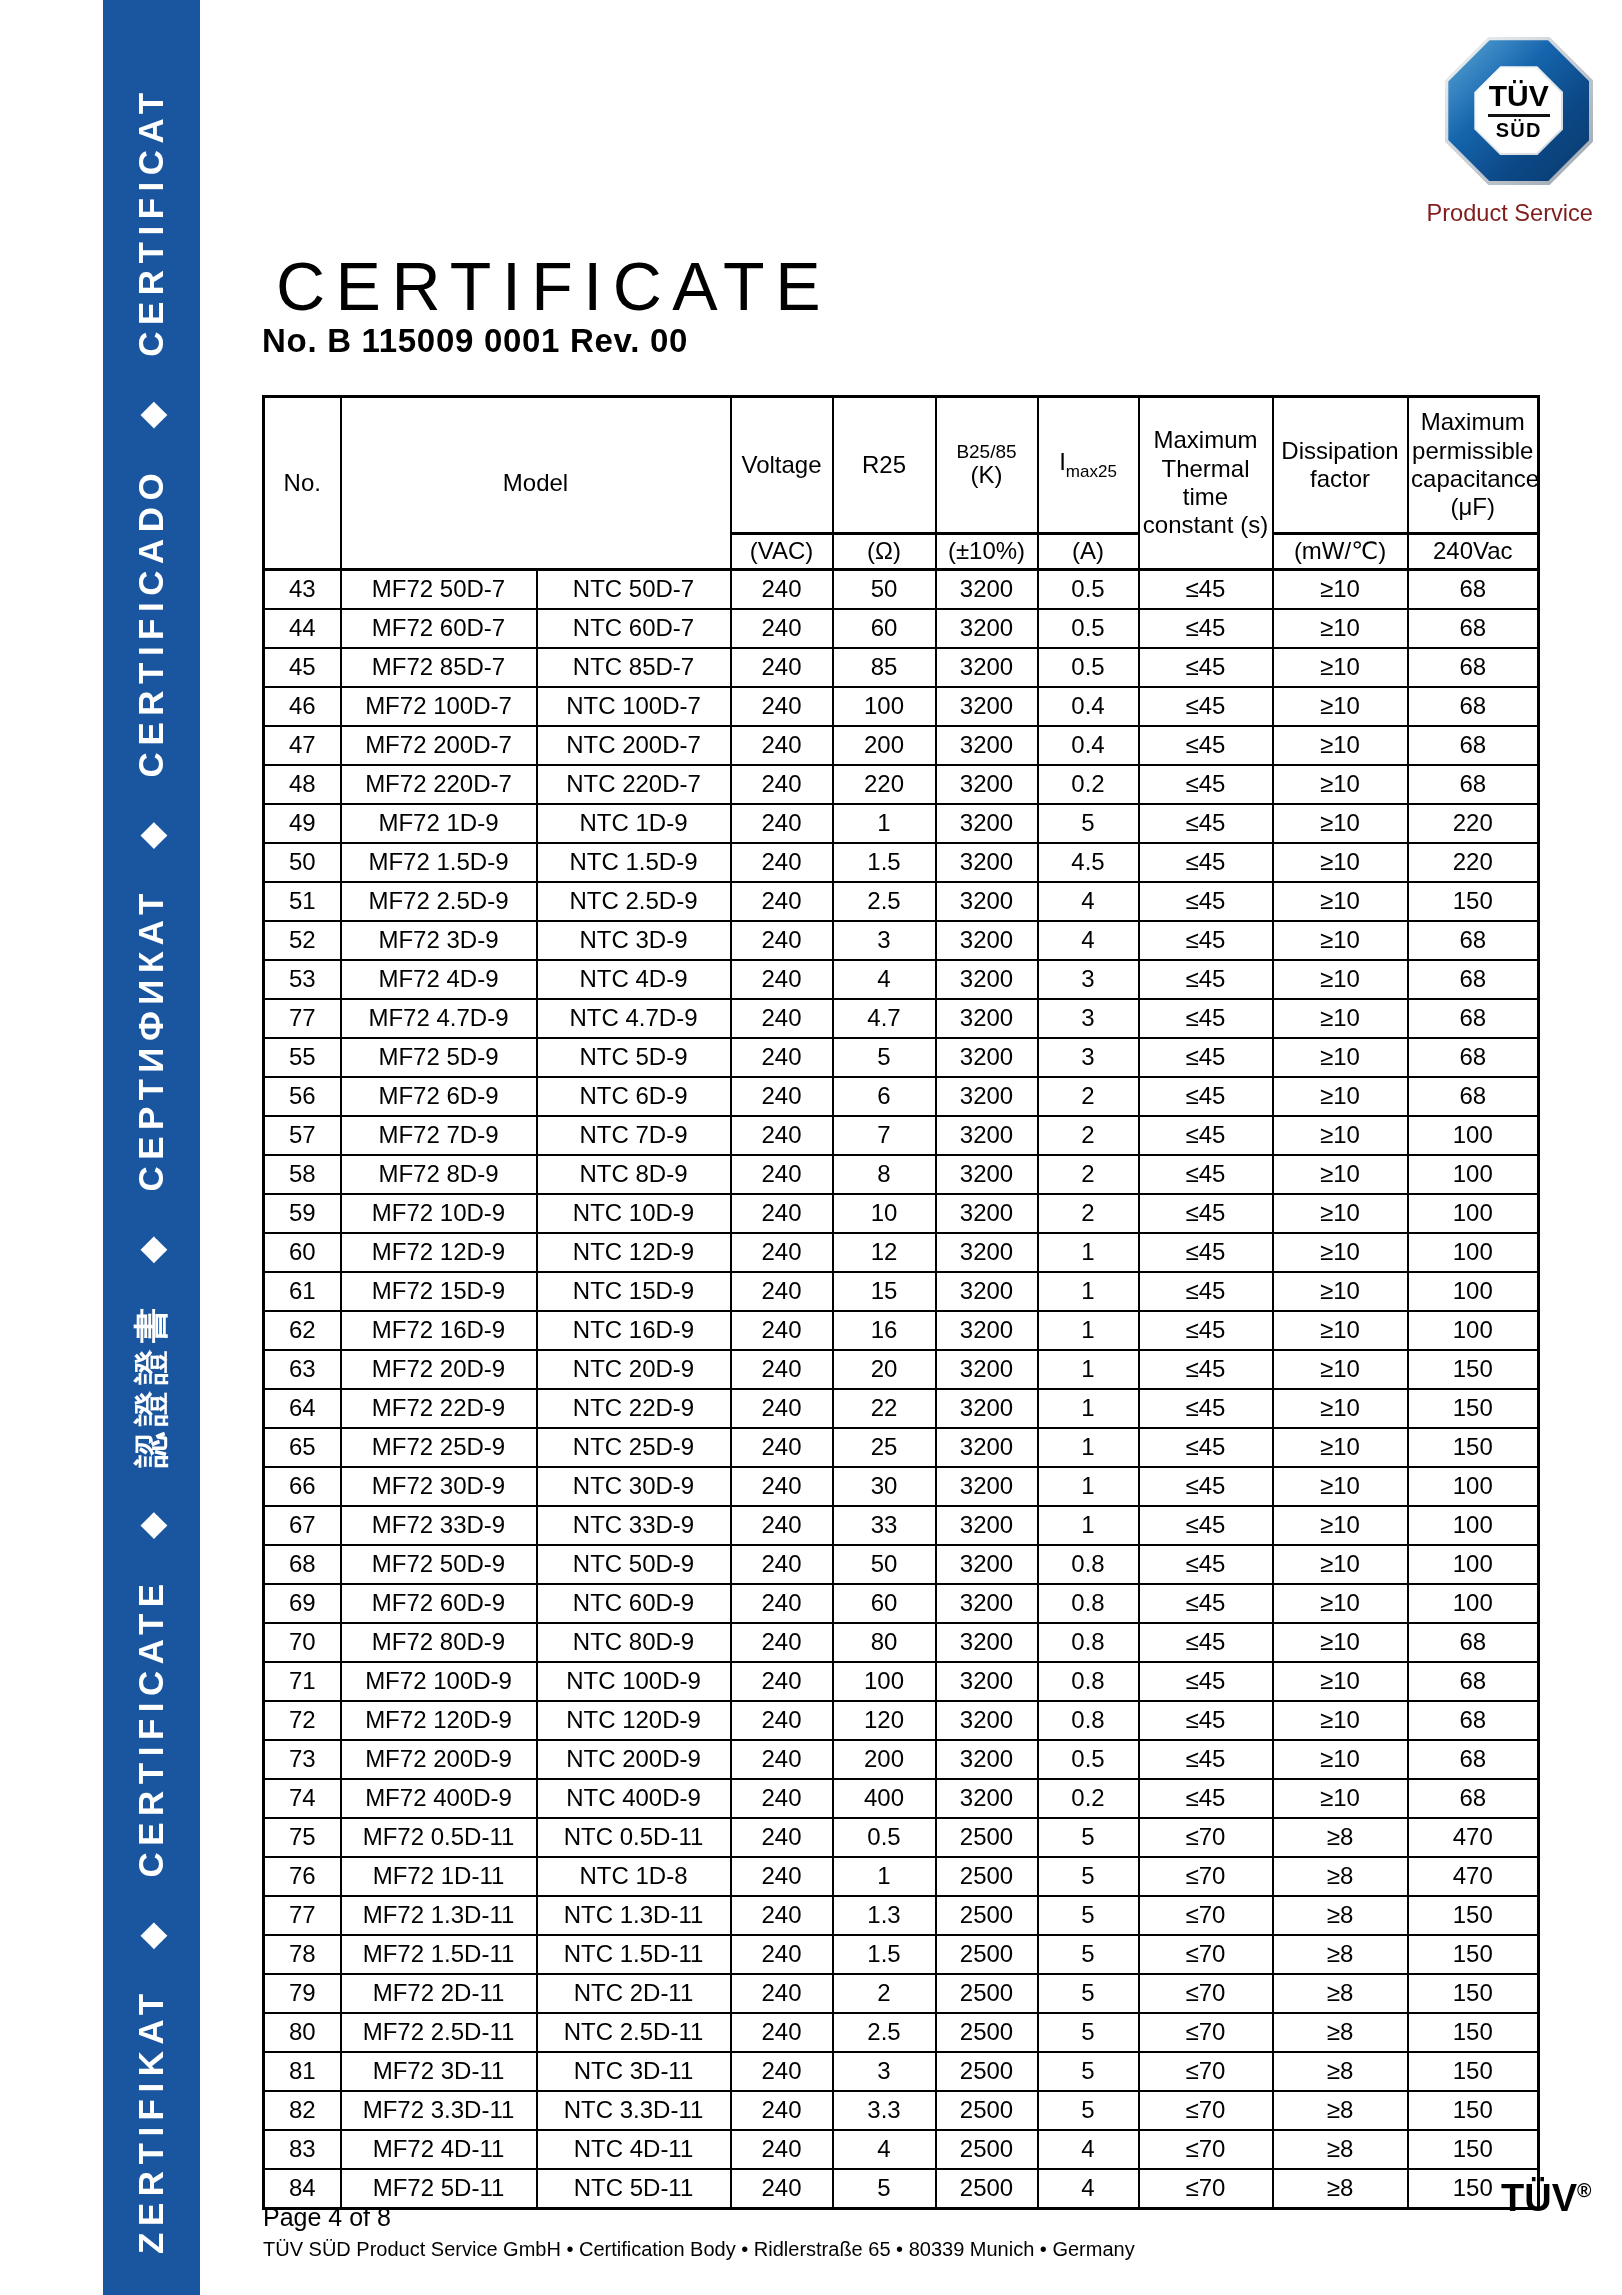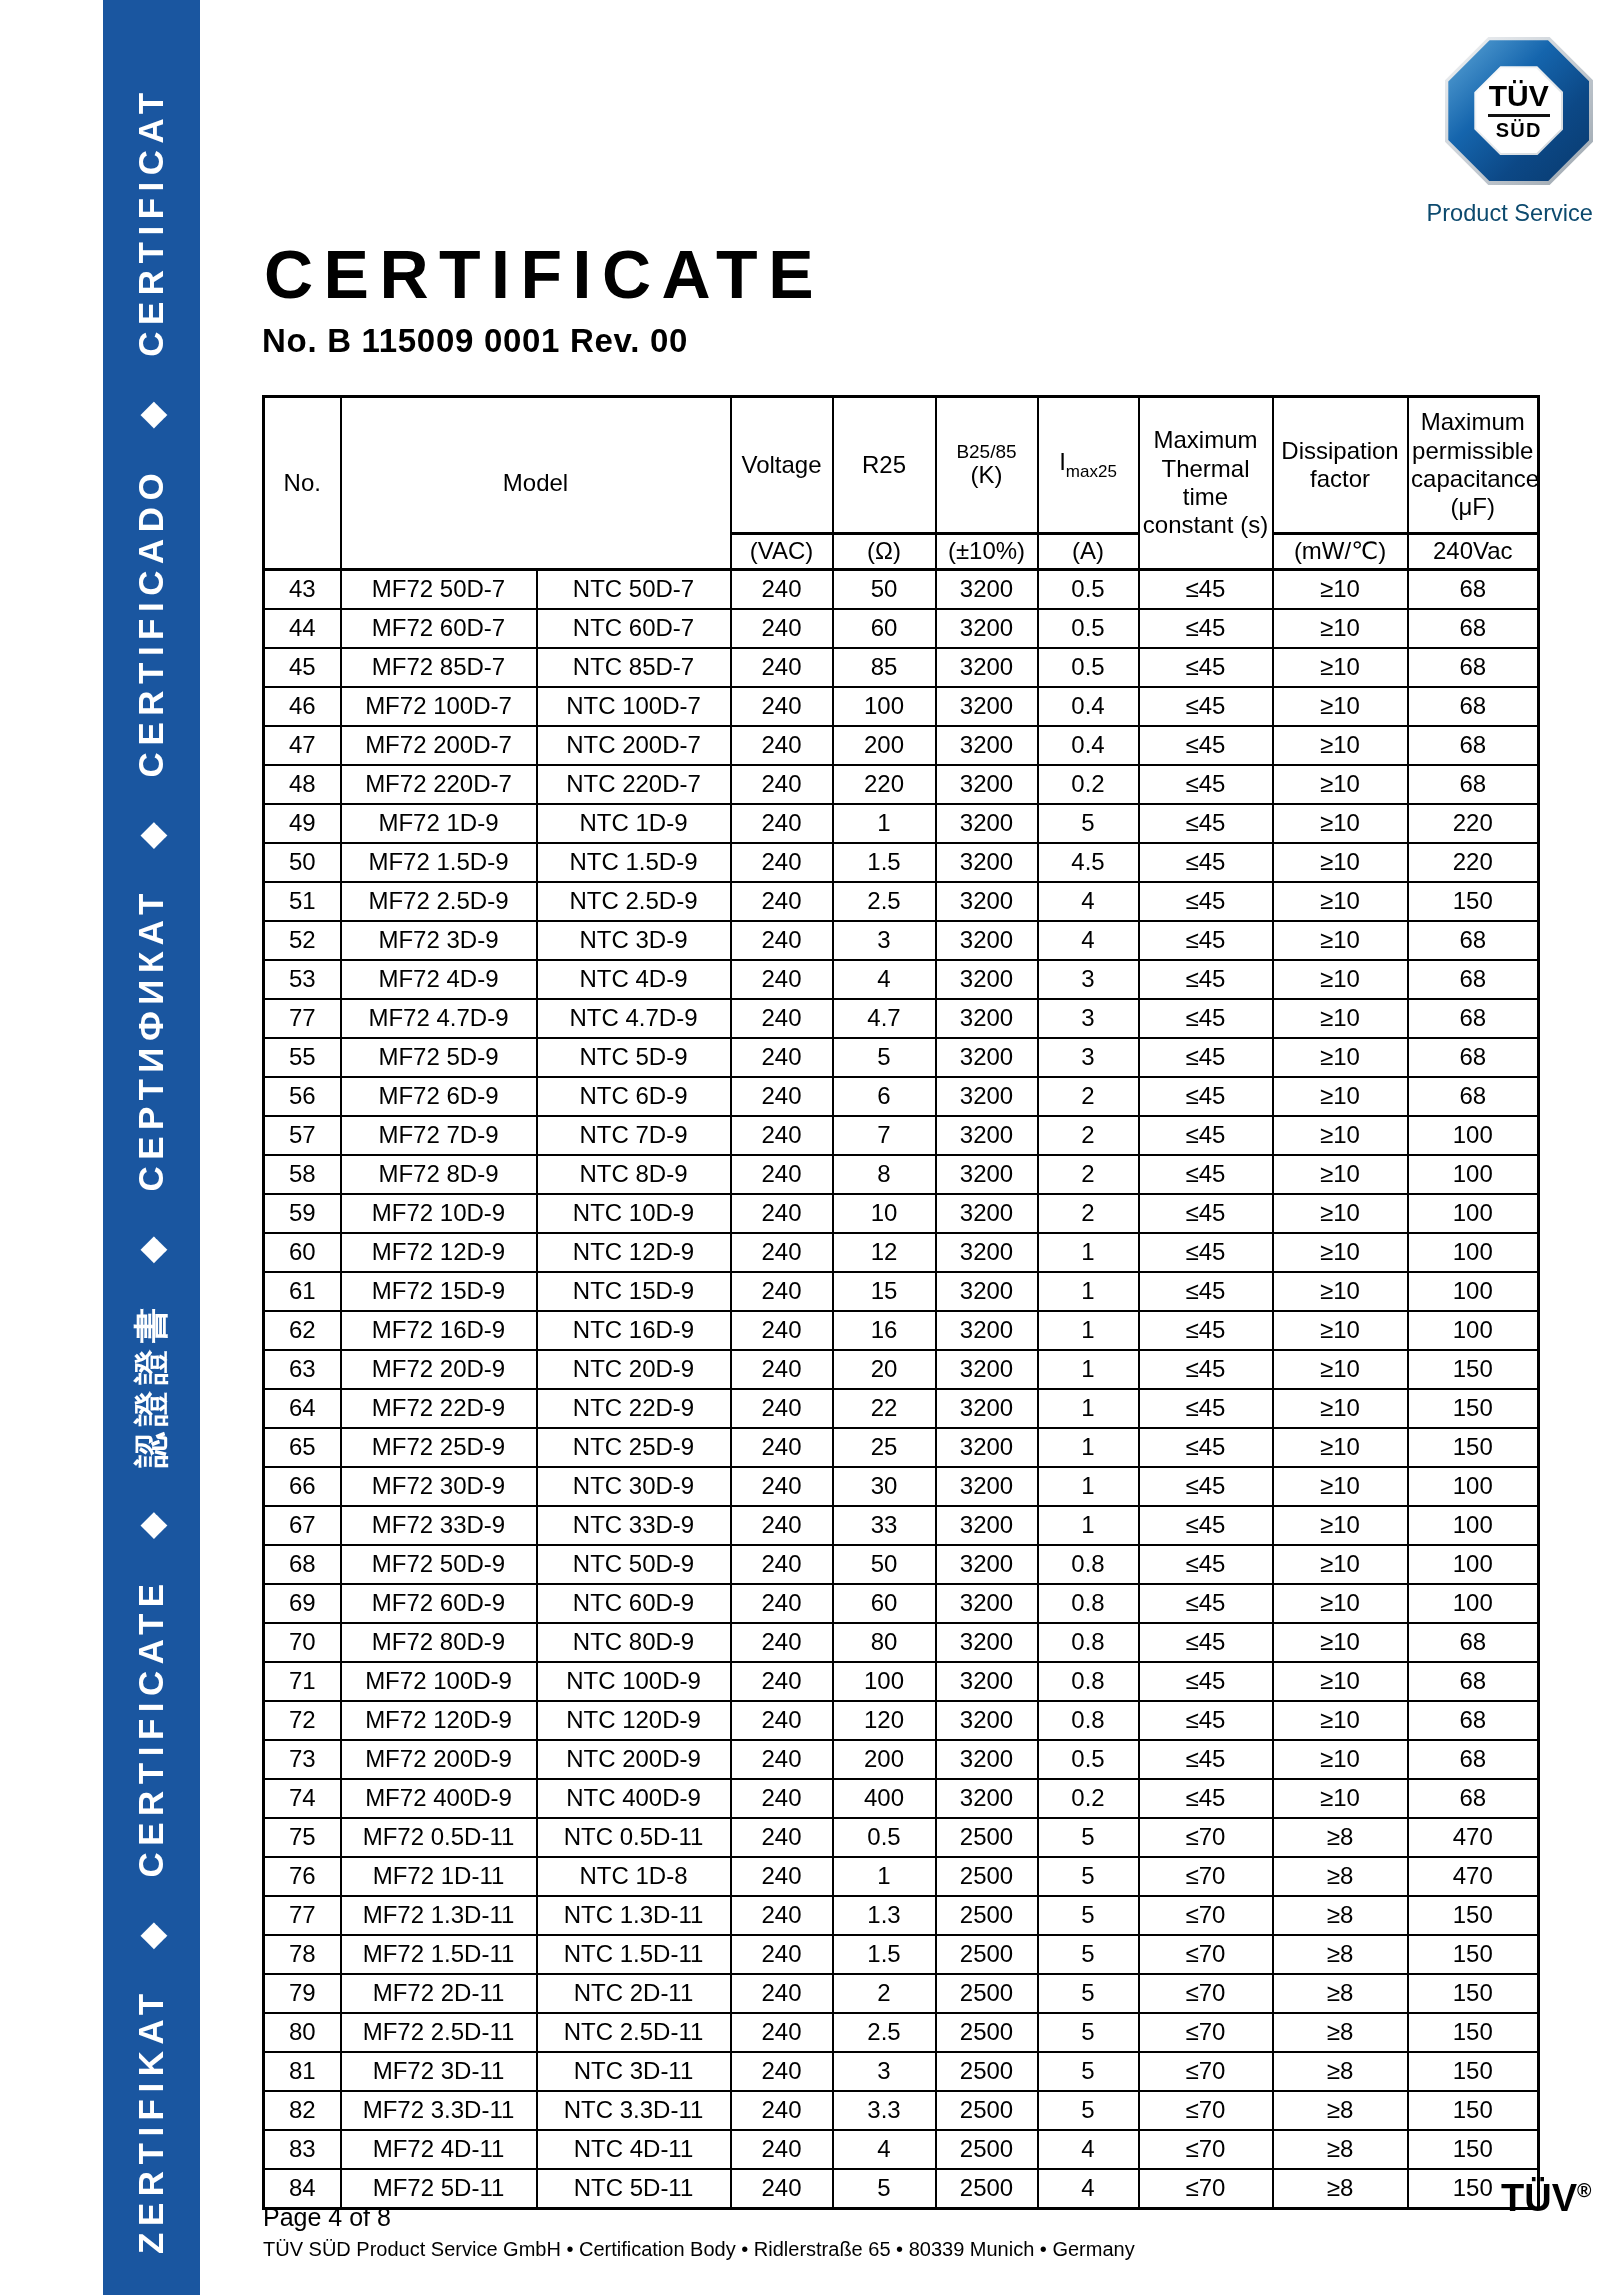--- a/index.html
+++ b/index.html
@@ -39,27 +39,27 @@
   }
   .logo-white {
     position:absolute; left:2px; top:2px; width:85px; height:85px; background:#ffffff;
     display:flex; flex-direction:column; align-items:center; justify-content:center;
   }
   .tuv-word { font-size:30px; font-weight:bold; letter-spacing:0px; line-height:1; }
   .tuv-rule { width:62px; height:3.3px; background:#111; margin:2.6px 0 3.3px 0; }
   .sud-word { font-size:20px; font-weight:bold; letter-spacing:1.3px; line-height:1; }
   .logo-caption {
     position:absolute; left:1394px; top:200px; width:199px;
-    text-align:right; font-size:23.6px; color:#0c4a6e;
+    text-align:right; font-size:23.6px; color:#7f1d1d;
   }
 
   
   .page-title {
-    position:absolute; left:260px; top:236px; margin:4px;
-    font-size:68px; font-weight:bold; letter-spacing:10.5px; line-height:1;
+    position:absolute; left:260px; top:236px; margin:16px;
+    font-size:68px; font-weight:normal; letter-spacing:10.5px; line-height:1;
   }
   .cert-no {
     position:absolute; left:262px; top:322px;
     font-size:33px; font-weight:bold; letter-spacing:0.7px;
   }
 
   
   table.spec {
     position:absolute; left:262px; top:395px; width:1276px;
     border-collapse:collapse; table-layout:fixed;

